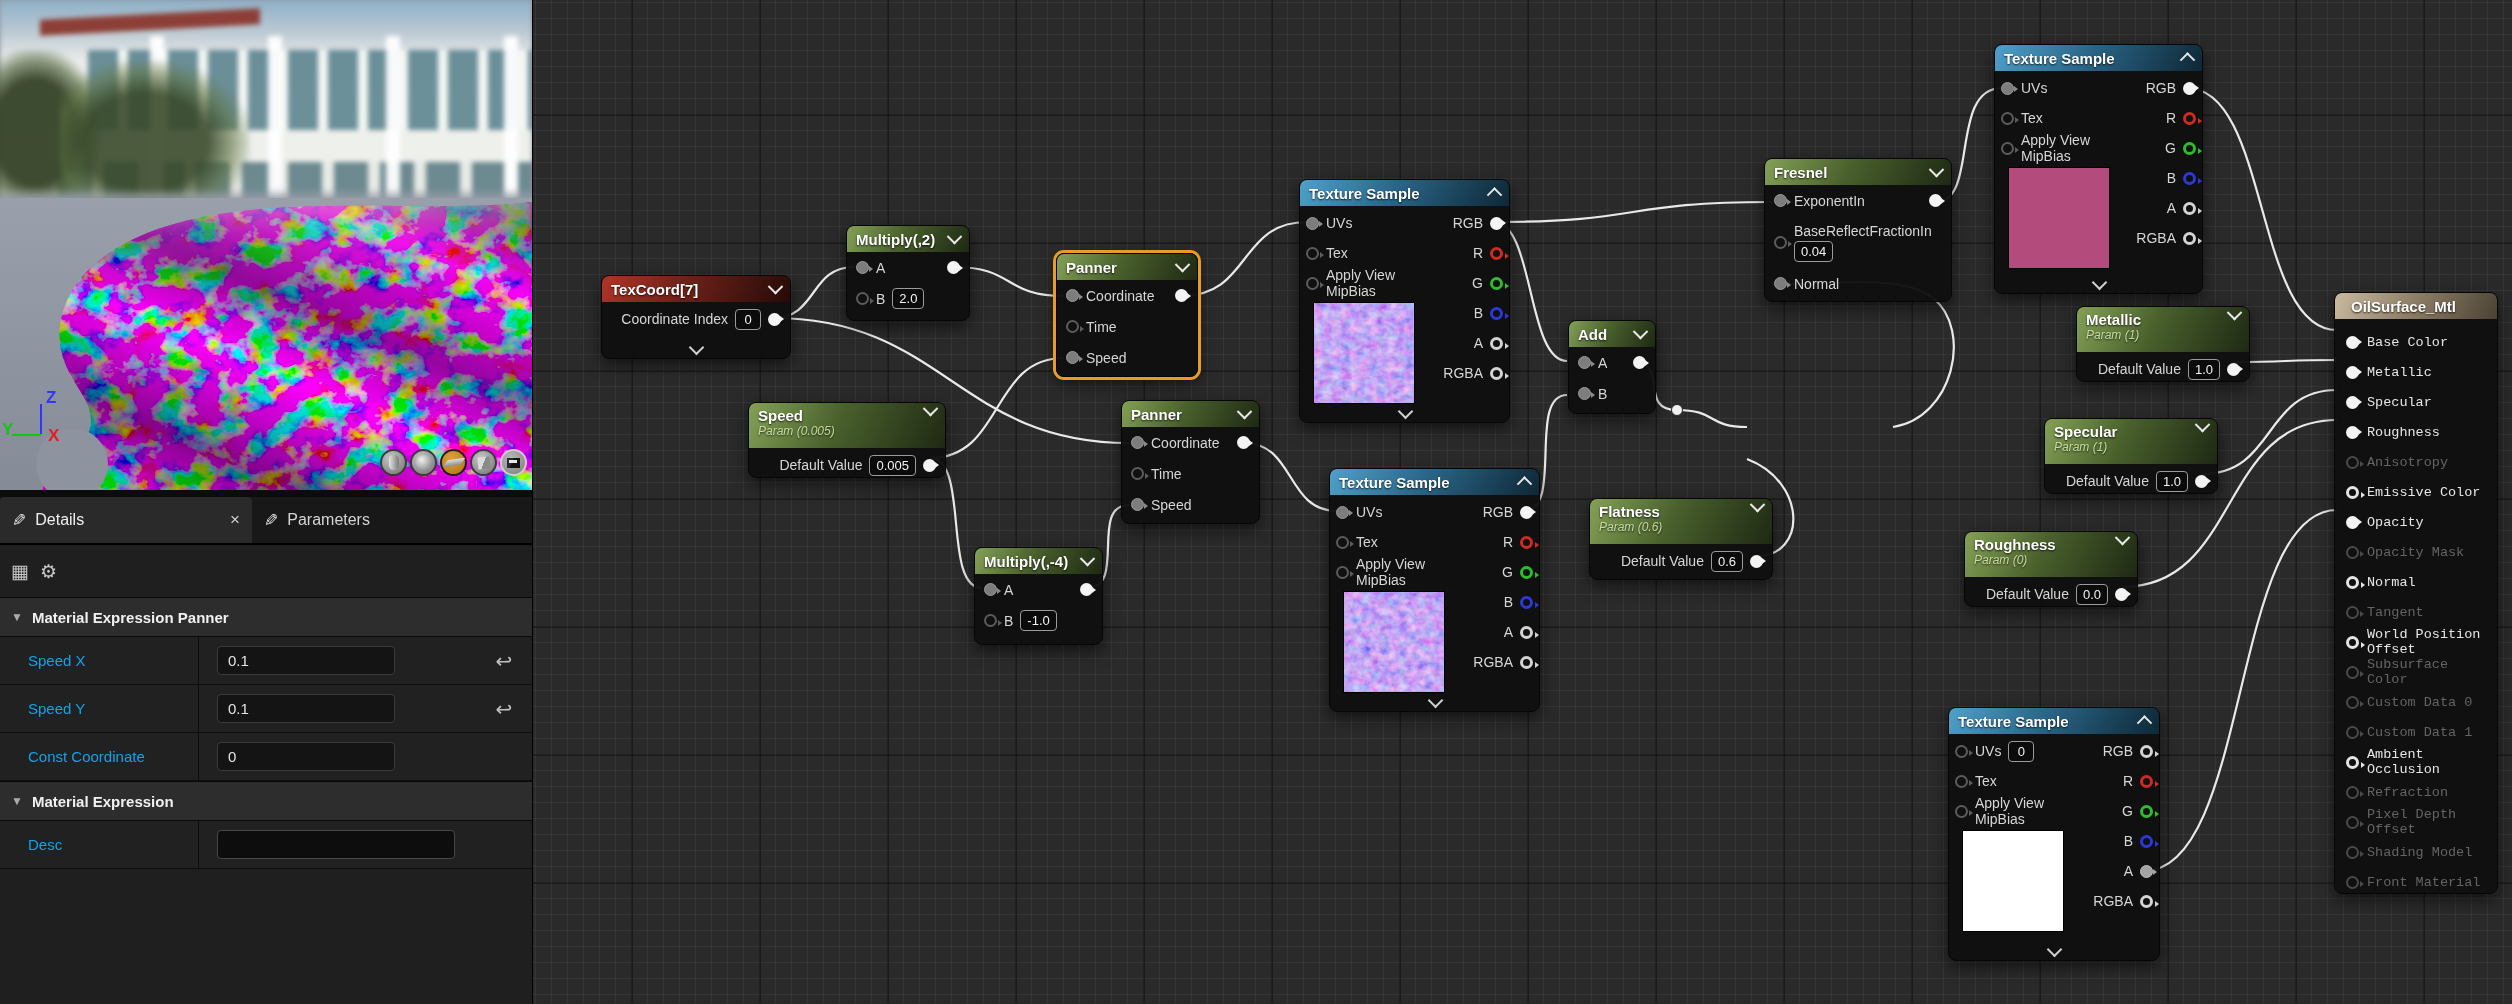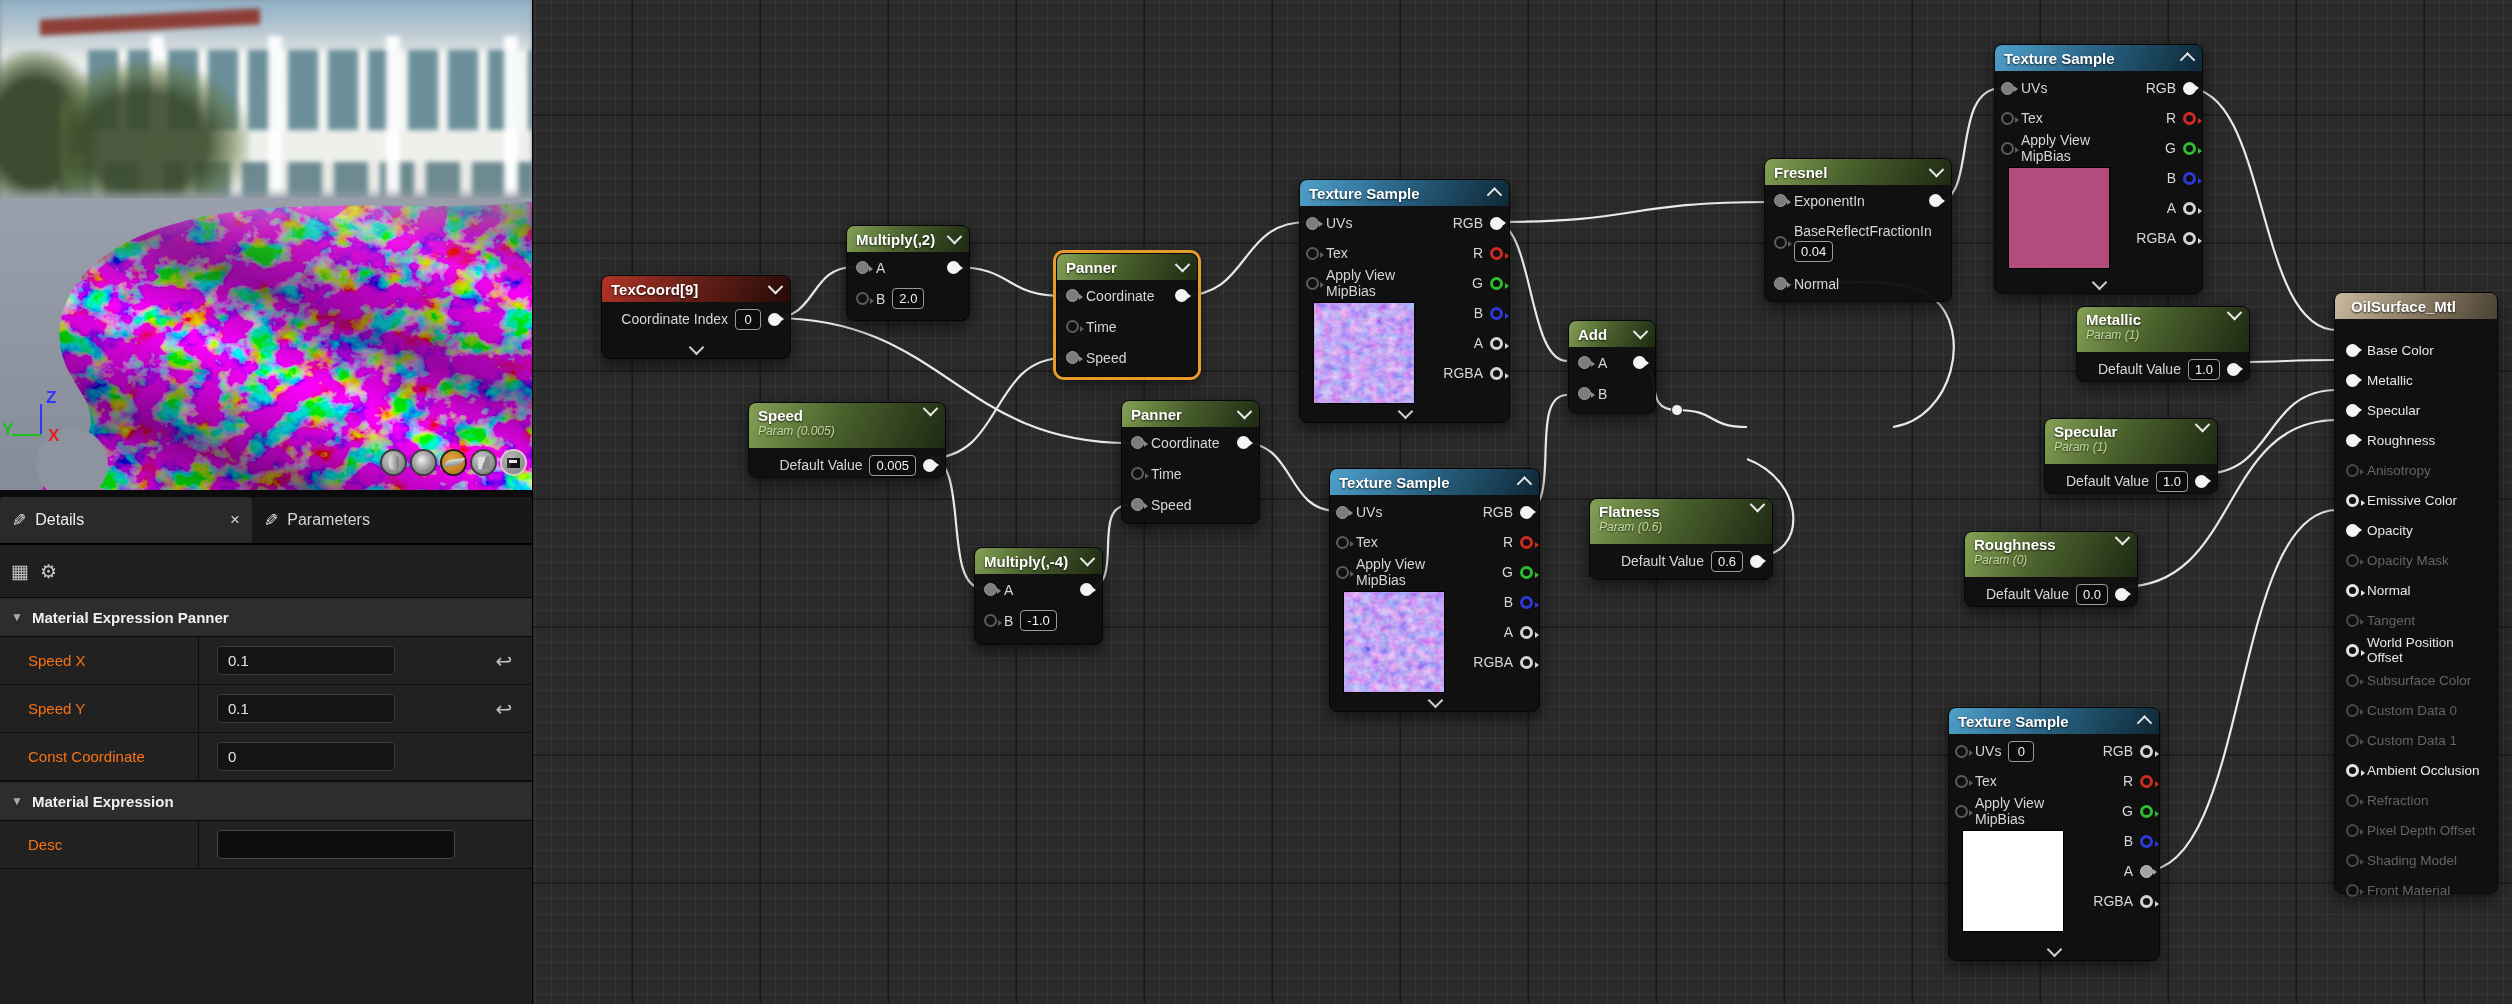--- a/index.html
+++ b/index.html
@@ -103,21 +103,21 @@
   .sbox{flex:1;height:37px;border-radius:19px;background:#0d0d0d;border:1px solid #040404;
         display:flex;align-items:center;gap:9px;padding:0 12px;color:#787878;font-size:15px;}
   .mag{width:11px;height:11px;border:2px solid #9a9a9a;border-radius:50%;position:relative;flex:none;}
   .mag::after{content:"";position:absolute;left:9px;top:9px;width:6px;height:2px;background:#9a9a9a;transform:rotate(45deg);}
   .sicn{font-size:19px;color:#c6c6c6;}
   .sect{height:38px;background:#2d2d2d;display:flex;align-items:center;gap:9px;padding:0 11px;
         font-weight:bold;color:#f0f0f0;font-size:15px;border-top:1px solid #090909;border-bottom:1px solid #090909;}
   .tri{color:#ababab;font-size:12px;}
   .prow{height:47px;display:grid;grid-template-columns:198px 1fr 56px;align-items:center;
         background:#212121;border-bottom:1px solid #0d0d0d;}
-  .plabel{padding-left:28px;color:#f97316;font-size:15px;}
+  .plabel{padding-left:28px;color:#0ea5e9;font-size:15px;}
   .pval{padding-left:18px;border-left:1px solid #0d0d0d;height:100%;display:flex;align-items:center;}
   .pbox{width:178px;height:29px;background:#141414;border:1px solid #3a3a3a;border-radius:4px;
         display:flex;align-items:center;padding:0 10px;color:#e4e4e4;font-size:15px;box-sizing:border-box;}
   .pbox.wide{width:238px;background:#0d0d0d;border-color:#474747;}
   .chk{width:20px;height:20px;background:#0b0b0b;border:1px solid #3e3e3e;border-radius:3px;}
   .undo{color:#c0c0c0;font-size:20px;text-align:center;}
 </style>
 </head>
 <body>
 
@@ -144,21 +144,21 @@
         <path d="M2186,88 C2268.5,88 2253.5,330 2336,330" fill="none" stroke="#e9e9e9" stroke-width="2.2"></path>
         <path d="M2233,362 C2289.65,362 2279.35,360 2336,360" fill="none" stroke="#e9e9e9" stroke-width="2.2"></path>
         <path d="M2201,474 C2275.25,474 2261.75,390 2336,390" fill="none" stroke="#e9e9e9" stroke-width="2.2"></path>
         <path d="M2121,587 C2239.25,587 2217.75,420 2336,420" fill="none" stroke="#e9e9e9" stroke-width="2.2"></path>
         <path d="M2143,871 C2249.15,871 2229.85,510 2336,510" fill="none" stroke="#e9e9e9" stroke-width="2.2"></path>
         <circle cx="1676" cy="410" r="5.5" fill="#f2f2f2" stroke="#2a2a2a"></circle>
       </svg>
     <div id="nodes">
         <div class="node" style="left: 68px; top: 275px; width: 188px; height: 82px;">
           <div class="hdr red">
-            <span class="tt">TexCoord[9]</span>
+            <span class="tt">TexCoord[7]</span>
             <span class="chv down"></span>
           </div>
           <div class="r" style="height: 34px;">
             <span style="margin-left: auto;">Coordinate Index</span>
             <span class="vb">0</span>
             <span class="p wfill"></span>
           </div>
           <span class="bchv"></span>
         </div>
         <div class="node" style="left: 313px; top: 225px; width: 122px; height: 94px;">
@@ -547,21 +547,21 @@
               <span class="p rgr"></span>
             </div>
           </div>
           <div class="tprev" style="top: 122px; width: 100px; height: 100px; background: rgb(255, 255, 255);"></div>
           <span class="bchv"></span>
         </div>
         <div class="node" style="left: 1801px; top: 292px; width: 162px; height: 600px;">
           <div class="hdr tan">
             <span class="tt">OilSurface_Mtl</span>
           </div>
-          <div style="padding-top: 16px;">
+          <div style="padding-top: 8px; font-family: Liberation Mono, monospace;">
             <div class="mrow">
               <span class="p wfill"></span>
               <span>Base Color</span>
             </div>
             <div class="mrow">
               <span class="p wfill"></span>
               <span>Metallic</span>
             </div>
             <div class="mrow">
               <span class="p wfill"></span>

